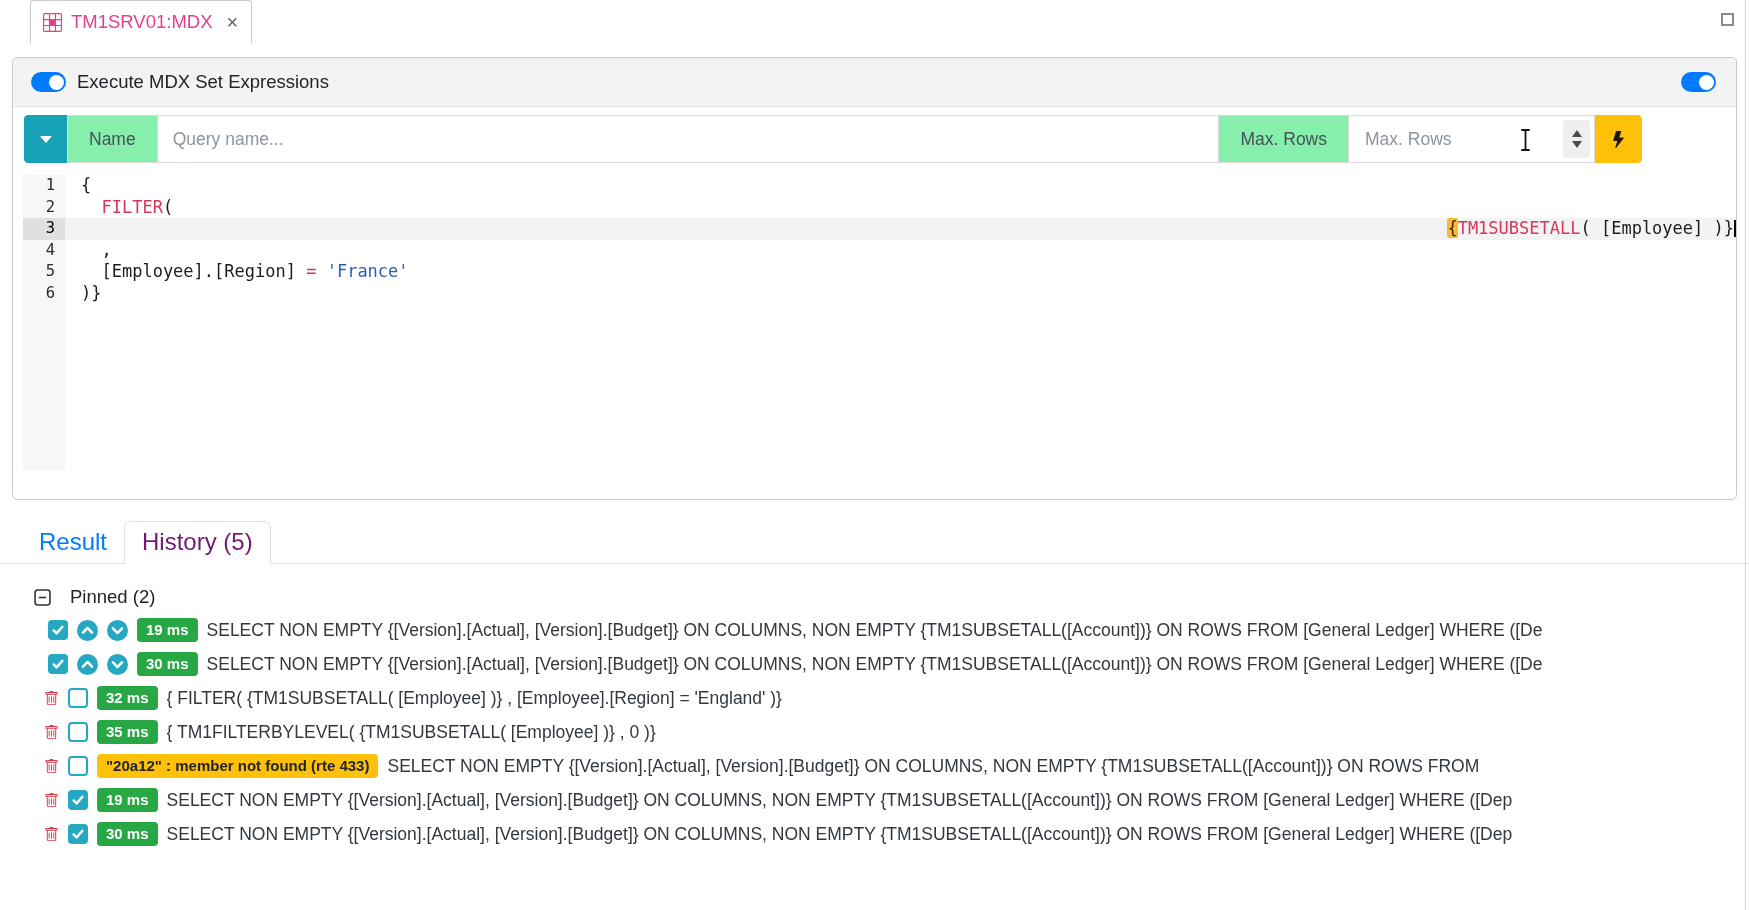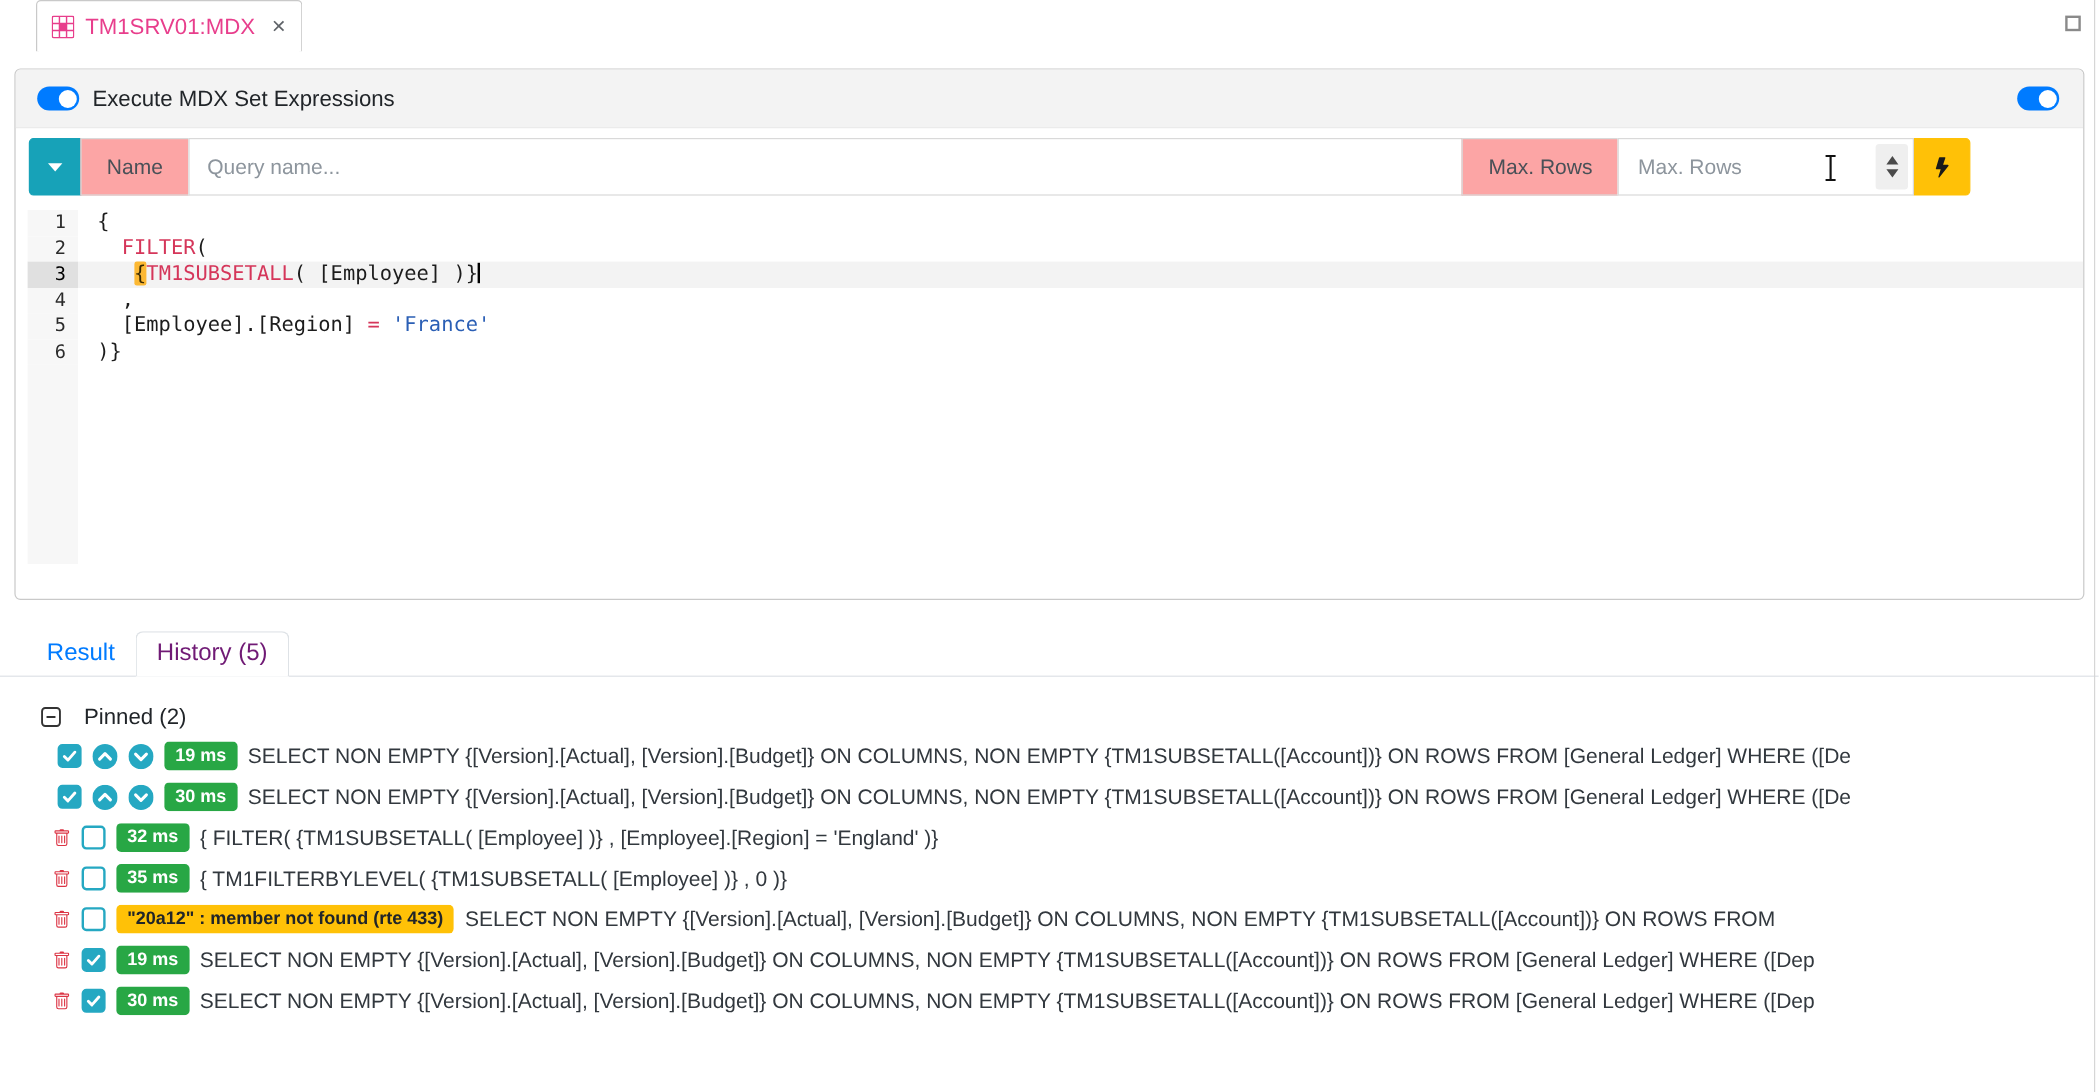--- a/index.html
+++ b/index.html
@@ -38,21 +38,21 @@
   .toggle.right { margin-left:auto; margin-right:2px; }
 
   
   .query-row { display:flex; height:48px; margin:8px 94px 0 11px; align-items:stretch; }
   .dd-btn {
     width:44px; background:#17a2b8; border:1px solid #17a2b8; border-radius:4px 0 0 4px;
     display:flex; align-items:center; justify-content:center; flex:none;
   }
   .caret-down { width:0; height:0; border-left:6px solid transparent; border-right:6px solid transparent; border-top:7px solid #fff; }
   .addon {
-    background:#fca5a5; border:1px solid #d9d9d9; color:#495057; font-size:17.5px;
+    background:#86efac; border:1px solid #d9d9d9; color:#495057; font-size:17.5px;
     display:flex; align-items:center; padding:0 21px; flex:none; margin-left:-1px;text-align:center;
   }
   .q-input {
     flex:1; border:1px solid #d9d9d9; margin-left:-1px; padding:0 15px;
     font-family:"Liberation Sans",sans-serif; font-size:17.5px; color:#495057; outline:none; min-width:0;
   }
   .q-input::placeholder { color:#8d959d; }
   .num-wrap { position:relative; width:247px; flex:none; margin-left:-1px; }
   .num-wrap input {
     width:100%; height:100%; border:1px solid #d9d9d9; padding:0 44px 0 16px;
@@ -73,34 +73,34 @@
 
   
   .editor { margin:12px 0 0 10px; }
   .cm-row { display:flex; font:17px/21.5px "DejaVu Sans Mono", monospace; }
   .ln {
     width:42px; flex:none; background:#f7f7f7; color:#2b2b2b; text-align:right;
     padding-right:10px; font-size:15.5px;
   }
   .lc { flex:1; padding-left:16px; white-space:pre; color:#1c1c1c; }
   .cm-row.active .ln { background:#e0e0e0; color:#000; }
-  .cm-row.active .lc { background:#f3f3f3; }
+  .cm-row.active .lc { background:#f3f3f3;text-align:right; }
   .tok-plain { color:#1c1c1c; }
   .tok-keyword { color:#d5365a; }
   .tok-string { color:#2b5fb5; }
   .tok-brace { background:#fcb833; color:#3a2a00; border-radius:2px; }
   .cm-caret { display:inline-block; width:2px; height:17px; background:#000; vertical-align:-3px; }
   .gutter-filler { width:42px; height:166px; background:#f7f7f7; }
 
   
   .result-tabs {
     display:flex; align-items:flex-end; padding-left:22px; margin-top:27px;
     border-bottom:1px solid #dee2e6; height:37px;
   }
-  .rtab { font-size:20px; padding:6px 17px 7px 17px; border-radius:6px 6px 0 0; cursor:pointer; }
+  .rtab { font-size:24px; padding:6px 17px 7px 17px; border-radius:6px 6px 0 0; cursor:pointer; }
   .rtab.inactive { color:#007bff; }
   .rtab.active { color:#701a75; background:#fff; border:1px solid #dee2e6; border-bottom:1px solid #fff; margin-bottom:-1px; }
 
   
   .history { padding:22px 0 0 34px; }
   .group-head { display:flex; align-items:center; gap:19px; font-size:18.5px; color:#212529; margin-bottom:10px; }
   .group-head .gtrash { margin-left:5px; display:flex; }
   .hrow { display:flex; align-items:center; gap:9px; margin-bottom:10px; white-space:nowrap; overflow:hidden; height:24px; }
   .hrow.pinned { padding-left:14px; }
   .hrow.all { padding-left:10px;text-align:right; }

